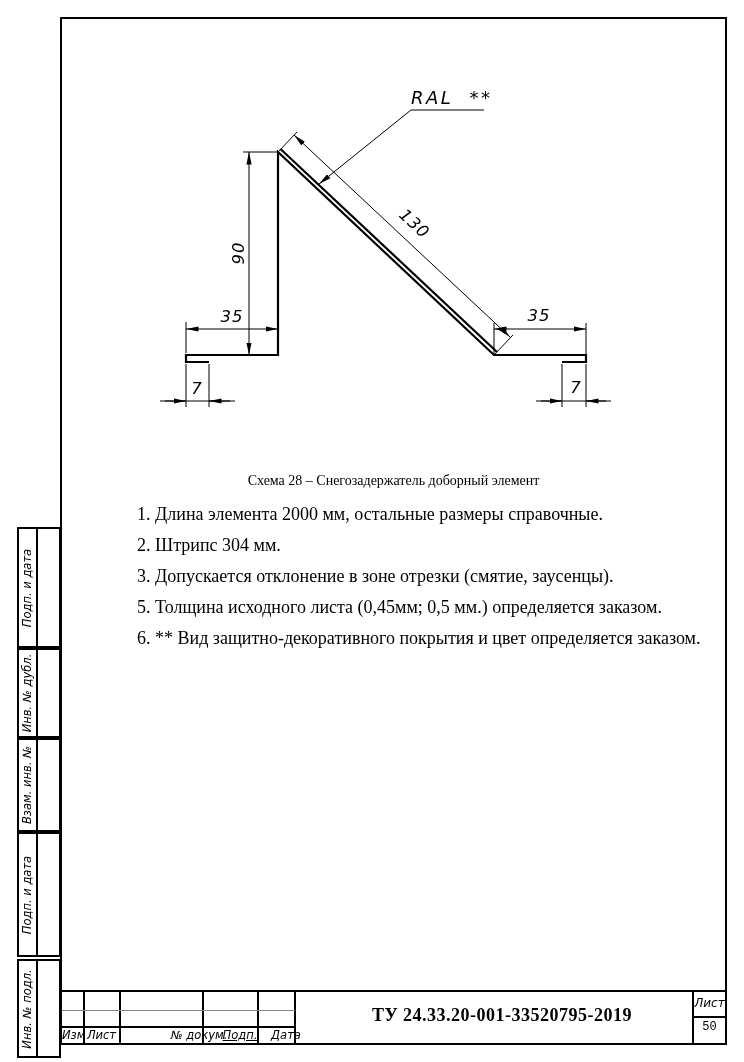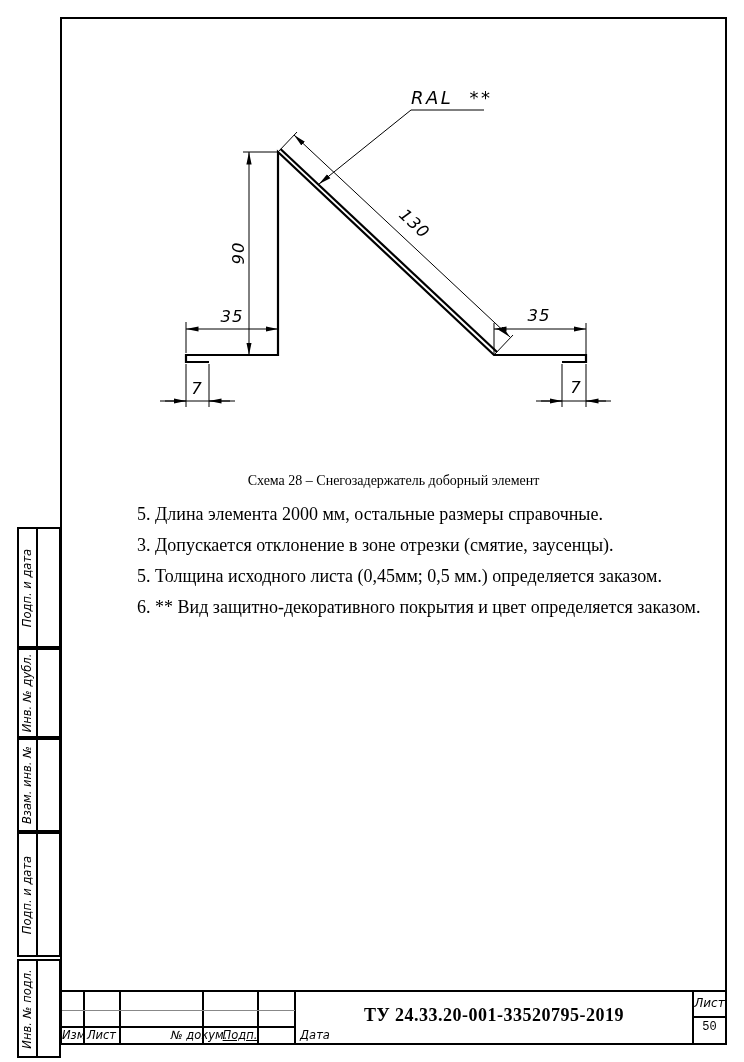--- a/index.html
+++ b/index.html
@@ -53,20 +53,21 @@
   .hline{position:absolute;background:#000;}
   .tb-label{
     position:absolute;top:1028px;height:15px;line-height:15px;
     text-align:center;
     font-family:"DejaVu Sans",sans-serif;font-style:italic;font-size:11.5px;border-radius:6px;
   }
   .tb-doc{
     position:absolute;left:295px;width:398px;top:1005px;
     text-align:center;font-weight:bold;font-size:18px;letter-spacing:.5px;
     font-family:"Liberation Serif",serif;
+    padding-left:8px;
   }
   .tb-sheet-label{
     position:absolute;left:693px;width:33px;top:996px;text-align:center;
     font-family:"DejaVu Sans",sans-serif;font-style:italic;font-size:12px;
   }
   .tb-sheet-num{
     position:absolute;left:693px;width:33px;top:1020px;text-align:center;
     font-size:12px;font-family:Liberation Mono, monospace;
   }
 </style>
@@ -123,21 +124,22 @@
     <text text-anchor="middle" transform="translate(414 224) rotate(43)" x="0" y="5">130</text>
 
     <line class="thin" x1="411" y1="110" x2="319" y2="184" marker-end="url(#arrE)"></line>
     <line class="thin" x1="411" y1="110" x2="484" y2="110"></line>
     <text class="ral" x="411" y="104">RAL **</text>
   </svg>
 
   <div class="caption">Схема 28 – Снегозадержатель доборный элемент</div>
 
   <div class="notes">
-    <div class="note">5. Длина элемента 2000 мм, остальные размеры справочные.</div>
+    <div class="note">1. Длина элемента 2000 мм, остальные размеры справочные.</div>
+    <div class="note">2. Штрипс 304 мм.</div>
     <div class="note">3. Допускается отклонение в зоне отрезки (смятие, заусенцы).</div>
     <div class="note">5. Толщина исходного листа (0,45мм; 0,5 мм.) определяется заказом.</div>
     <div class="note">6. ** Вид защитно-декоративного покрытия и цвет определяется заказом.</div>
   </div>
 
   <div class="sb" style="top:527px;height:121px;">
     <div class="div"></div>
     <div class="vl">Подп. и дата</div>
   </div>
   <div class="sb" style="top:648px;height:90px;">
@@ -165,19 +167,19 @@
   <div class="vline" style="left:294px;"></div>
   <div class="vline" style="left:692px;"></div>
   <div class="hline" style="left:62px;width:233px;top:1010px;height:1px;background:#888;"></div>
   <div class="hline" style="left:62px;width:233px;top:1026px;height:2px;"></div>
   <div class="hline" style="left:693px;width:33px;top:1016px;height:2px;"></div>
 
   <div class="tb-label" style="left:62px;width:21px;">Изм</div>
   <div class="tb-label" style="left:84px;width:35px;">Лист</div>
   <div class="tb-label" style="left:120px;width:82px;margin-left:38px;">№ докум.</div>
   <div class="tb-label" style="left:203px;width:74px;text-decoration:underline;">Подп.</div>
-  <div class="tb-label" style="left:258px;width:56px;margin-left:29px;">Дата</div>
+  <div class="tb-label" style="left:258px;width:56px;">Дата</div>
 
   <div class="tb-doc">ТУ 24.33.20-001-33520795-2019</div>
   <div class="tb-sheet-label">Лист</div>
   <div class="tb-sheet-num">50</div>
 
 </div>
 
 </body></html>

